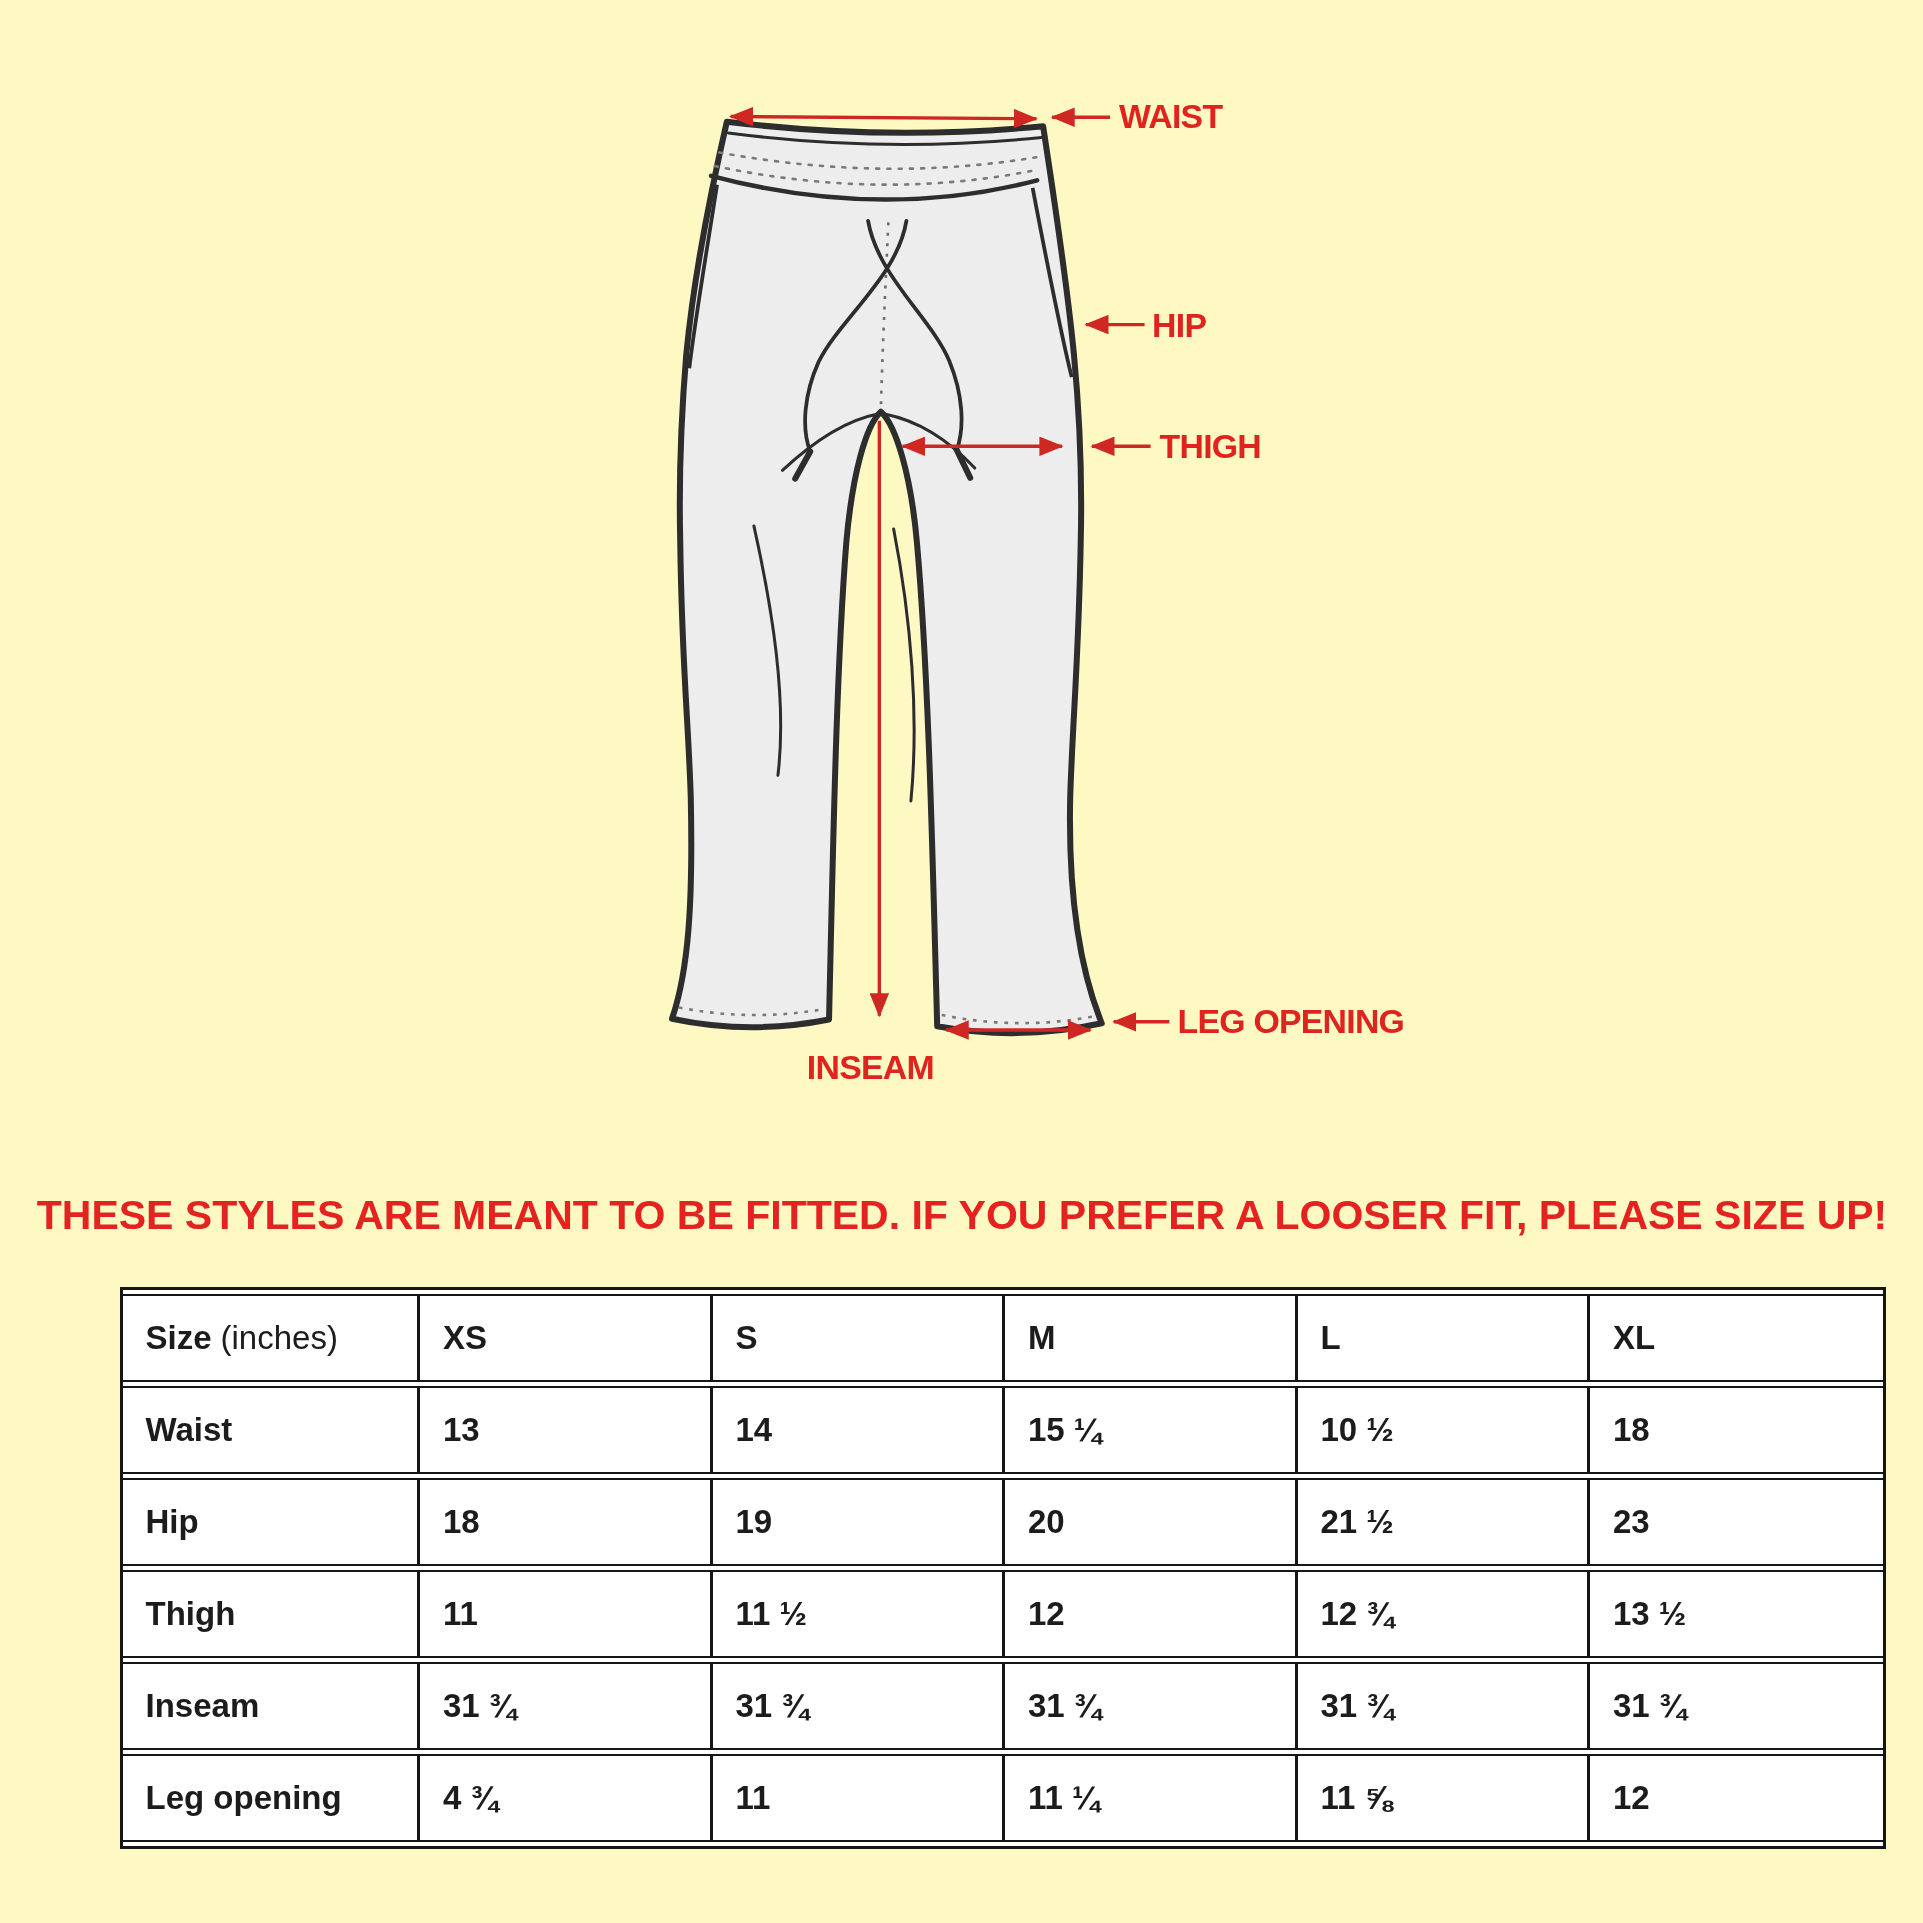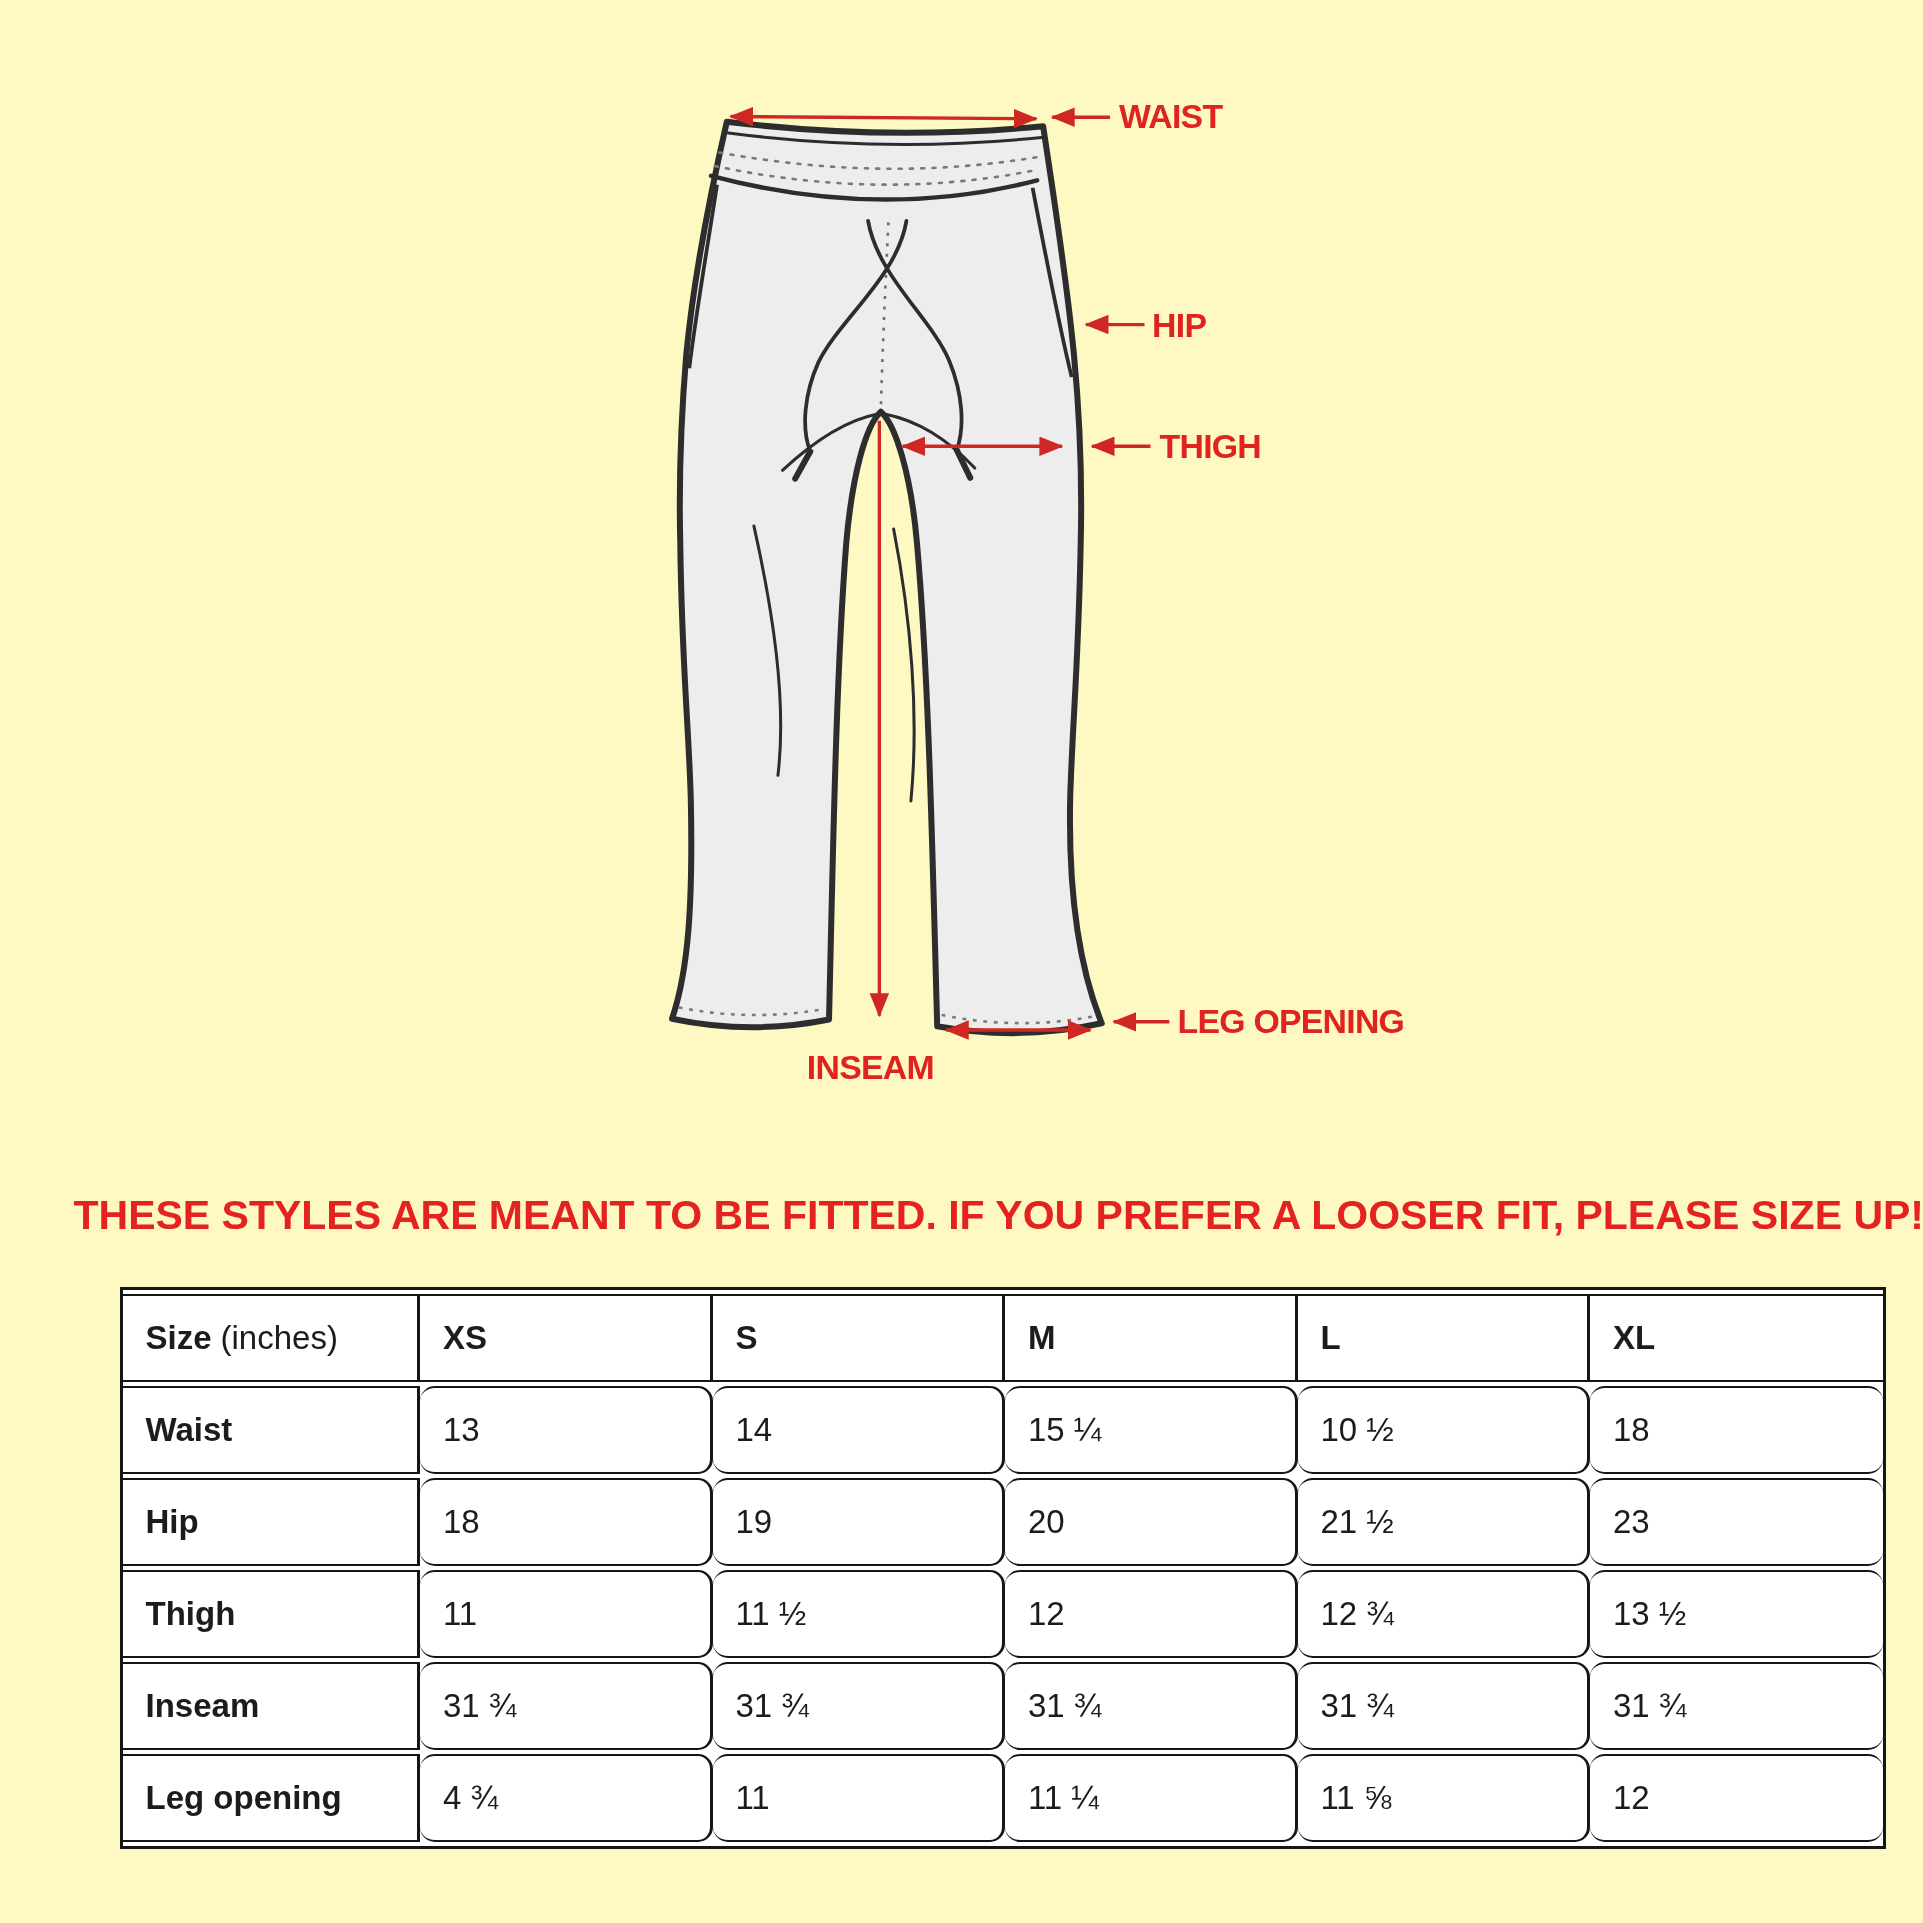--- a/index.html
+++ b/index.html
@@ -15,21 +15,21 @@
   .diagram-wrap svg{display:block;width:1924px;height:1142px;}
   .measure-label{
     font-family:"Liberation Sans", sans-serif;
     font-weight:700;font-size:45px;letter-spacing:-1px;
     fill:#df231f;
   }
 
   
   .notice{
     position:absolute;top:1192px;left:0;width:1924px;
-    text-align:right;
+    text-align:center;
     font-weight:700;font-size:41px;letter-spacing:0px;
     color:#e42320;white-space:nowrap;
   }
 
   
   .table-wrap{position:absolute;left:79px;top:1287px;width:1766px;margin-left:41px;}
   table.size-chart{
     width:100%;
     border:3.8px solid #161616;
     border-collapse:separate;
@@ -45,21 +45,21 @@
     padding:0 0 0 22.5px;
     font-size:33px;color:#1c1c1c;
     border-top:2.3px solid #161616;
     border-bottom:2.3px solid #161616;
     background:#fff;
   }
   table.size-chart td:not(:last-child),
   table.size-chart th:not(:last-child){border-right:3px solid #161616;}
   .b{font-weight:700;}
   .r{font-weight:400;margin-left:9px;}
-  td.val{font-weight:400;border-radius:15px;}
+  td.val{font-weight:700;}
 </style>
 </head>
 <body>
 
 <div class="canvas">
 
   <div class="diagram-wrap">
     <svg viewBox="0 0 2560 1520" xmlns="http://www.w3.org/2000/svg">
       <defs>
         <marker id="ah" markerUnits="userSpaceOnUse" markerWidth="32" markerHeight="26" refX="30" refY="13" orient="auto">

